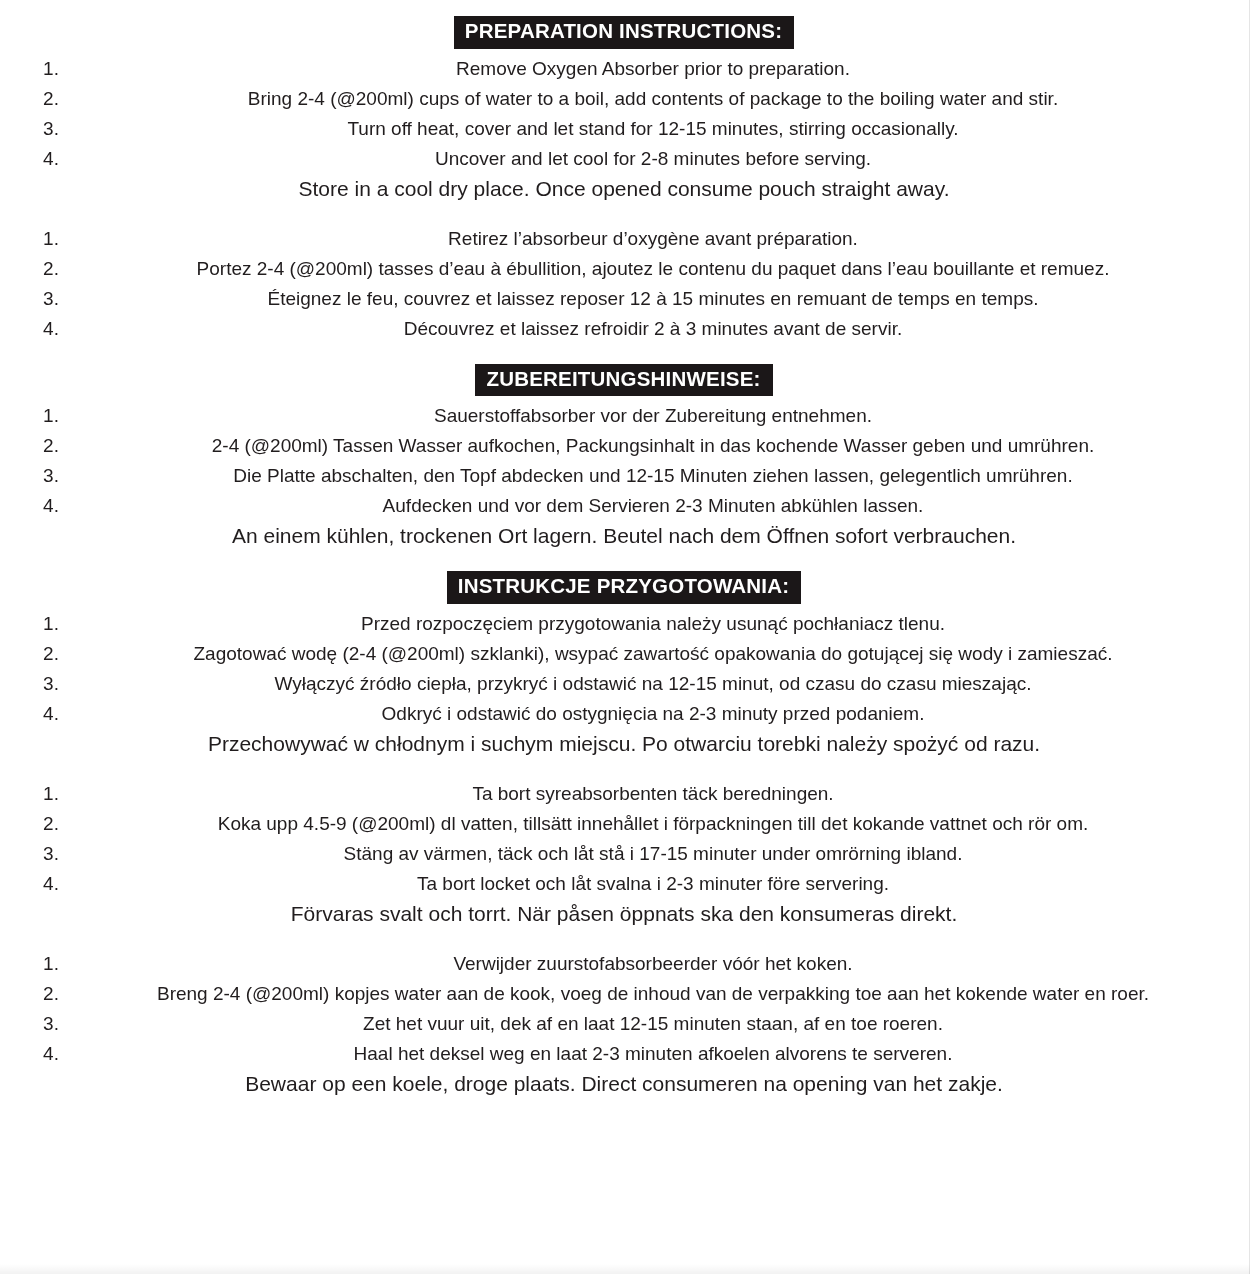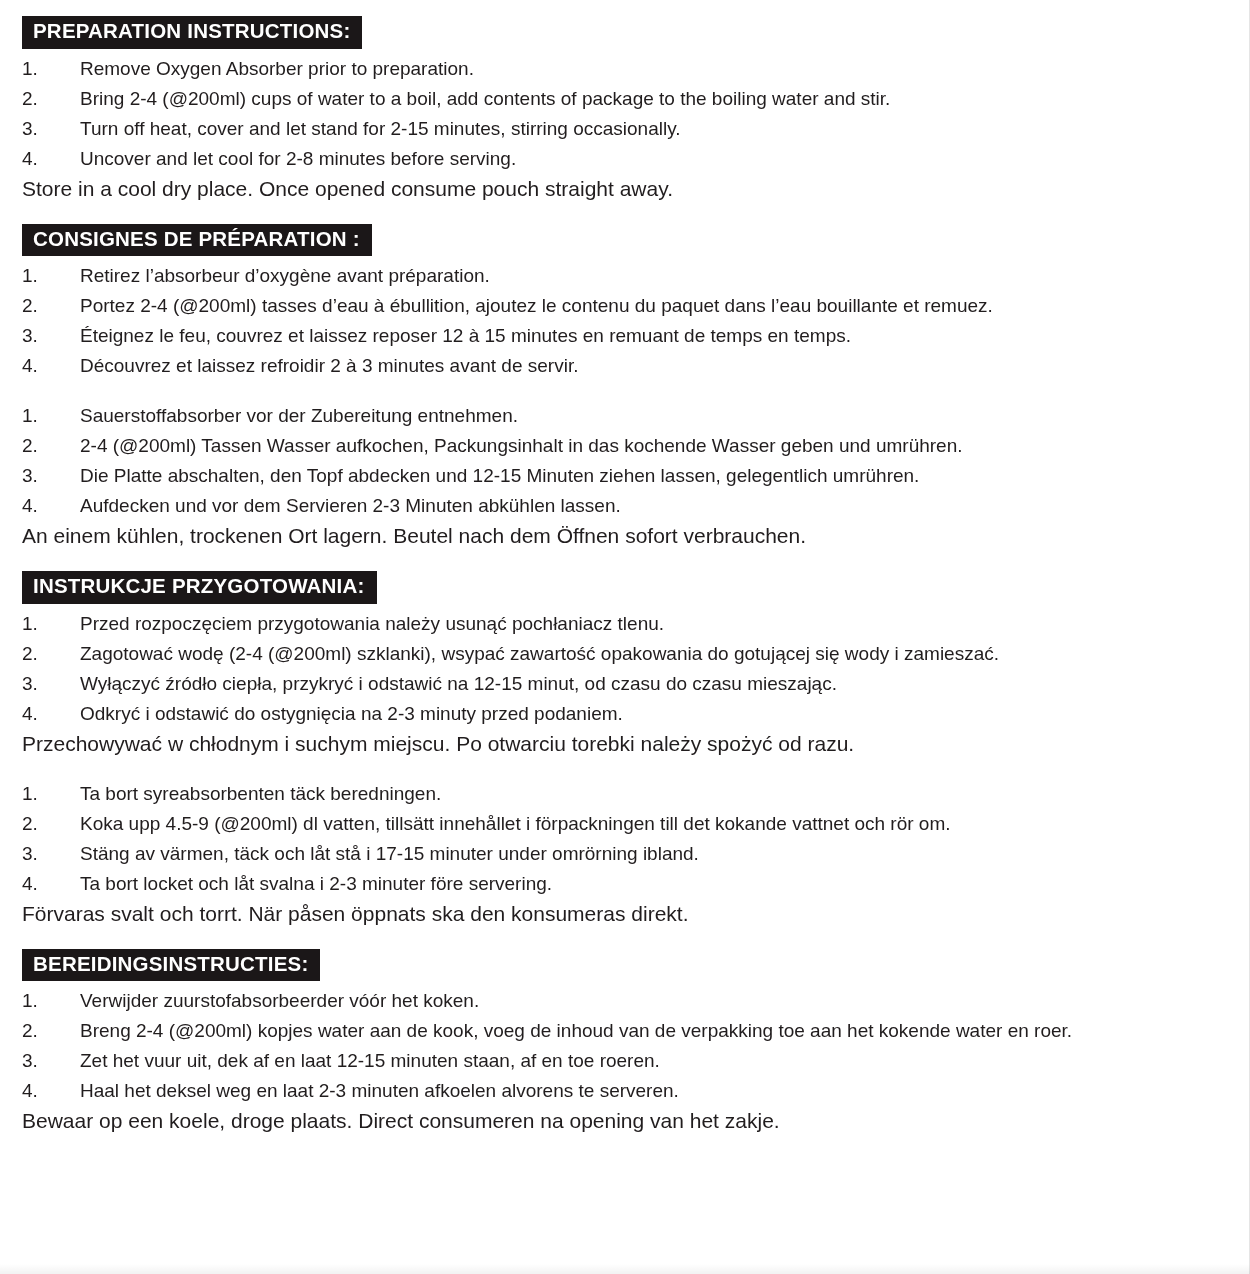--- a/index.html
+++ b/index.html
@@ -14,20 +14,21 @@
     color: #211d1e;
     position: relative;
     overflow: hidden;
     box-shadow: inset -1px 0 0 #e5e5e5;
   }
   .page {
     padding: 16px 24px 0 22px;
   }
   .lang-section {
     margin: 0 0 20px 0;
+    text-align: center;
   }
   .bar {
     display: inline-block;
     background: #1b1718;
     color: #ffffff;
     font-weight: 700;
     font-size: 20.5px;
     line-height: 1.1;
     padding: 4px 12px 6px 11px;
     letter-spacing: 0.2px;
@@ -79,32 +80,31 @@
       <li>
         <span class="num">1.</span>
         <span class="txt">Remove Oxygen Absorber prior to preparation.</span>
       </li>
       <li>
         <span class="num">2.</span>
         <span class="txt">Bring 2-4 (@200ml) cups of water to a boil, add contents of package to the boiling water and stir.</span>
       </li>
       <li>
         <span class="num">3.</span>
-        <span class="txt">Turn off heat, cover and let stand for 2-15 minutes, stirring occasionally.</span>
+        <span class="txt">Turn off heat, cover and let stand for 12-15 minutes, stirring occasionally.</span>
       </li>
       <li>
         <span class="num">4.</span>
         <span class="txt">Uncover and let cool for 2-8 minutes before serving.</span>
       </li>
     </ol>
     <p class="note">Store in a cool dry place. Once opened consume pouch straight away.</p>
   </section>
 
   <section class="lang-section">
-    <div class="bar">CONSIGNES DE PRÉPARATION :</div>
     <ol class="steps">
       <li>
         <span class="num">1.</span>
         <span class="txt">Retirez l’absorbeur d’oxygène avant préparation.</span>
       </li>
       <li>
         <span class="num">2.</span>
         <span class="txt">Portez 2-4 (@200ml) tasses d’eau à ébullition, ajoutez le contenu du paquet dans l’eau bouillante et remuez.</span>
       </li>
       <li>
@@ -112,20 +112,21 @@
         <span class="txt">Éteignez le feu, couvrez et laissez reposer 12 à 15 minutes en remuant de temps en temps.</span>
       </li>
       <li>
         <span class="num">4.</span>
         <span class="txt">Découvrez et laissez refroidir 2 à 3 minutes avant de servir.</span>
       </li>
     </ol>
   </section>
 
   <section class="lang-section">
+    <div class="bar">ZUBEREITUNGSHINWEISE:</div>
     <ol class="steps">
       <li>
         <span class="num">1.</span>
         <span class="txt">Sauerstoffabsorber vor der Zubereitung entnehmen.</span>
       </li>
       <li>
         <span class="num">2.</span>
         <span class="txt">2-4 (@200ml) Tassen Wasser aufkochen, Packungsinhalt in das kochende Wasser geben und umrühren.</span>
       </li>
       <li>
@@ -179,21 +180,20 @@
       </li>
       <li>
         <span class="num">4.</span>
         <span class="txt">Ta bort locket och låt svalna i 2-3 minuter före servering.</span>
       </li>
     </ol>
     <p class="note">Förvaras svalt och torrt. När påsen öppnats ska den konsumeras direkt.</p>
   </section>
 
   <section class="lang-section">
-    <div class="bar">BEREIDINGSINSTRUCTIES:</div>
     <ol class="steps">
       <li>
         <span class="num">1.</span>
         <span class="txt">Verwijder zuurstofabsorbeerder vóór het koken.</span>
       </li>
       <li>
         <span class="num">2.</span>
         <span class="txt">Breng 2-4 (@200ml) kopjes water aan de kook, voeg de inhoud van de verpakking toe aan het kokende water en roer.</span>
       </li>
       <li>

